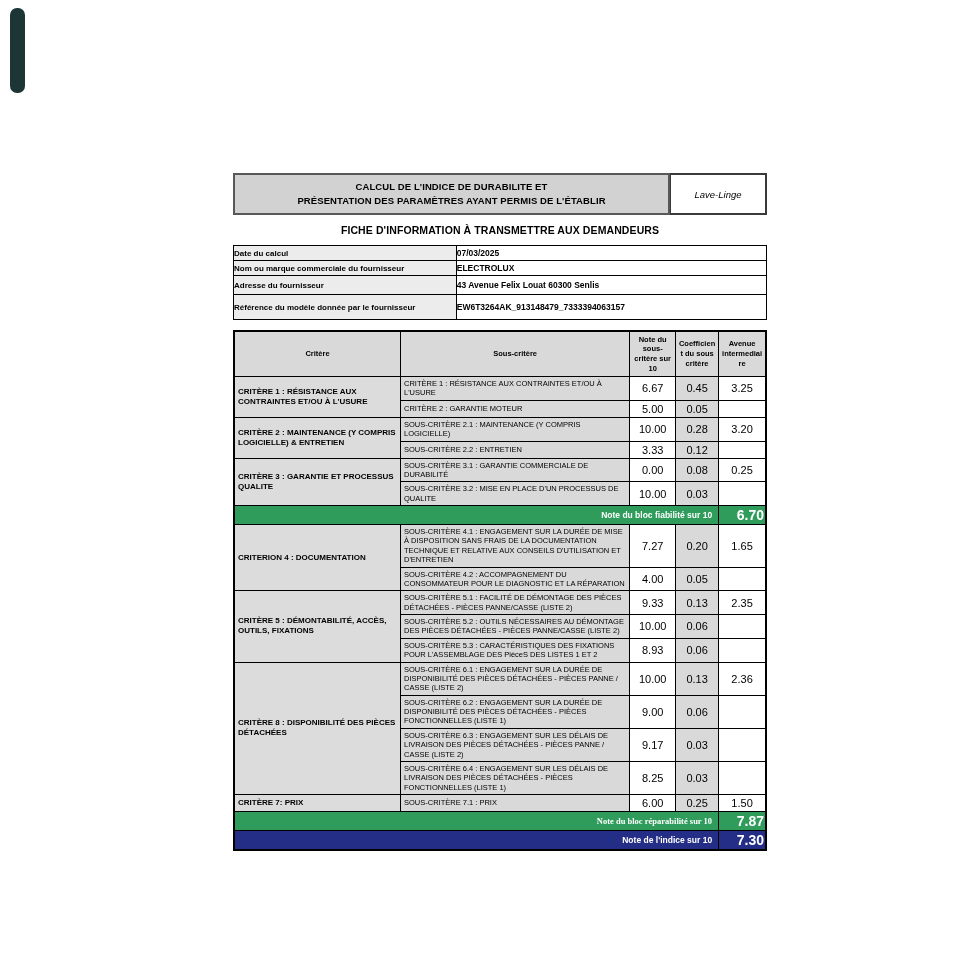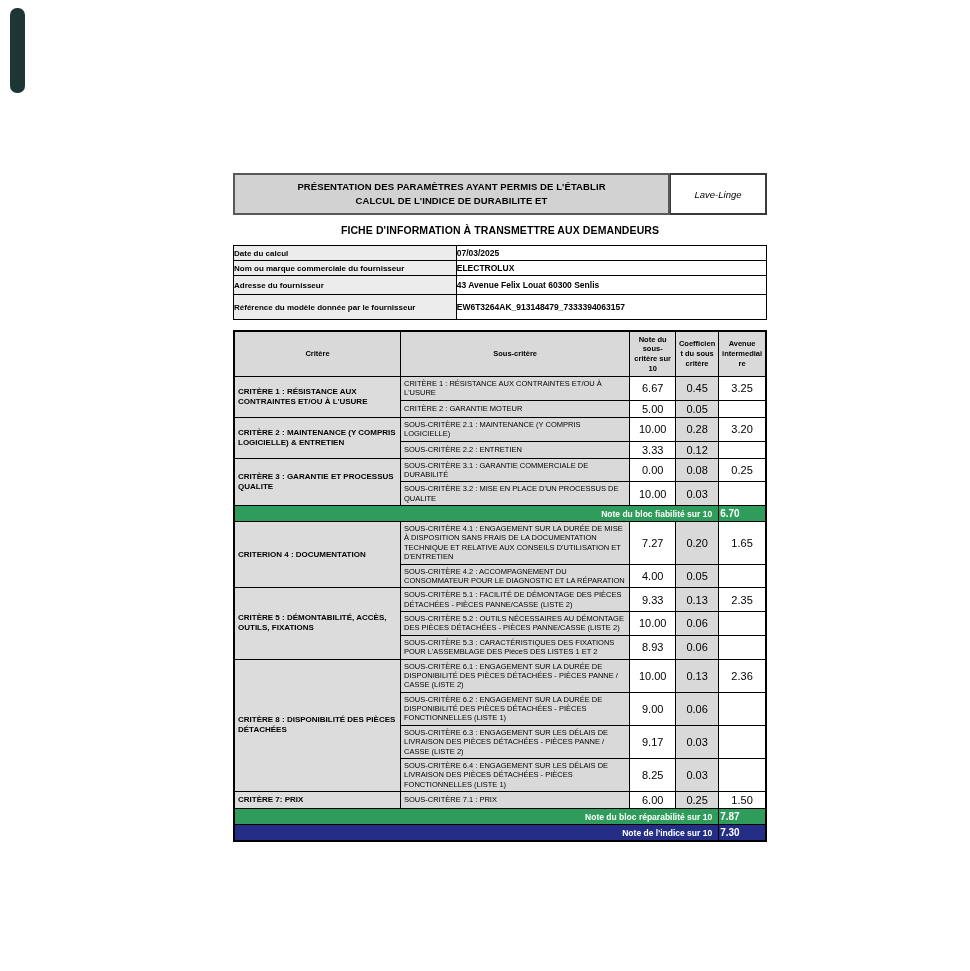--- a/index.html
+++ b/index.html
@@ -48,32 +48,32 @@
     background:#dcdcdc;font-size:8px;font-weight:bold;
     padding:2px 3px;line-height:1.25;text-transform:none;
   }
   .sub{background:#d9d9d9;font-size:7.5px;padding:2px 3px;line-height:1.25;}
   .num{font-size:11px;text-align:center;padding:2px 1px;background:#fff;}
   .num.gray{background:#d9d9d9;}
   .bar-label{
     color:#fff;font-size:8.5px;font-weight:bold;text-align:right;
     padding:2.5px 6px 2.5px 2px;height:10px;
   }
-  .bar-value{color:#fff;font-size:10px;font-weight:bold;text-align:left;}
+  .bar-value{color:#fff;font-size:14px;font-weight:bold;text-align:right;}
 </style>
 </head>
 <body>
 
 <div class="corner-bar"></div>
 
 <div class="doc">
   <div class="hdr">
     <div class="title-box">
+      <div>CALCUL DE L'INDICE DE DURABILITE ET</div>
       <div>PRÉSENTATION DES PARAMÈTRES AYANT PERMIS DE L'ÉTABLIR</div>
-      <div>CALCUL DE L'INDICE DE DURABILITE ET</div>
     </div>
     <div class="product-box">
       <span>Lave-Linge</span>
     </div>
   </div>
 
   <div class="subtitle">FICHE D'INFORMATION À TRANSMETTRE AUX DEMANDEURS</div>
 
   <table class="info-table">
     <tbody id="info-tbody">
@@ -215,21 +215,21 @@
           <td class="num"></td>
         </tr>
         <tr>
           <td class="crit" rowspan="1">CRITÈRE 7: PRIX</td>
           <td class="sub">SOUS-CRITÈRE 7.1 : PRIX</td>
           <td class="num">6.00</td>
           <td class="num gray">0.25</td>
           <td class="num">1.50</td>
         </tr>
         <tr>
-          <td class="bar-label" colspan="4" style="background: rgb(47, 156, 92);">Note du bloc réparabilité sur 10</td>
+          <td class="bar-label" colspan="4" style="background: rgb(47, 156, 92); font-family: Liberation Serif, serif;">Note du bloc réparabilité sur 10</td>
           <td class="bar-value" style="background: rgb(47, 156, 92);">7.87</td>
         </tr>
         <tr>
           <td class="bar-label" colspan="4" style="background: rgb(37, 46, 135);">Note de l'indice sur 10</td>
           <td class="bar-value" style="background: rgb(37, 46, 135);">7.30</td>
         </tr>
       </tbody>
   </table>
 </div>
 

